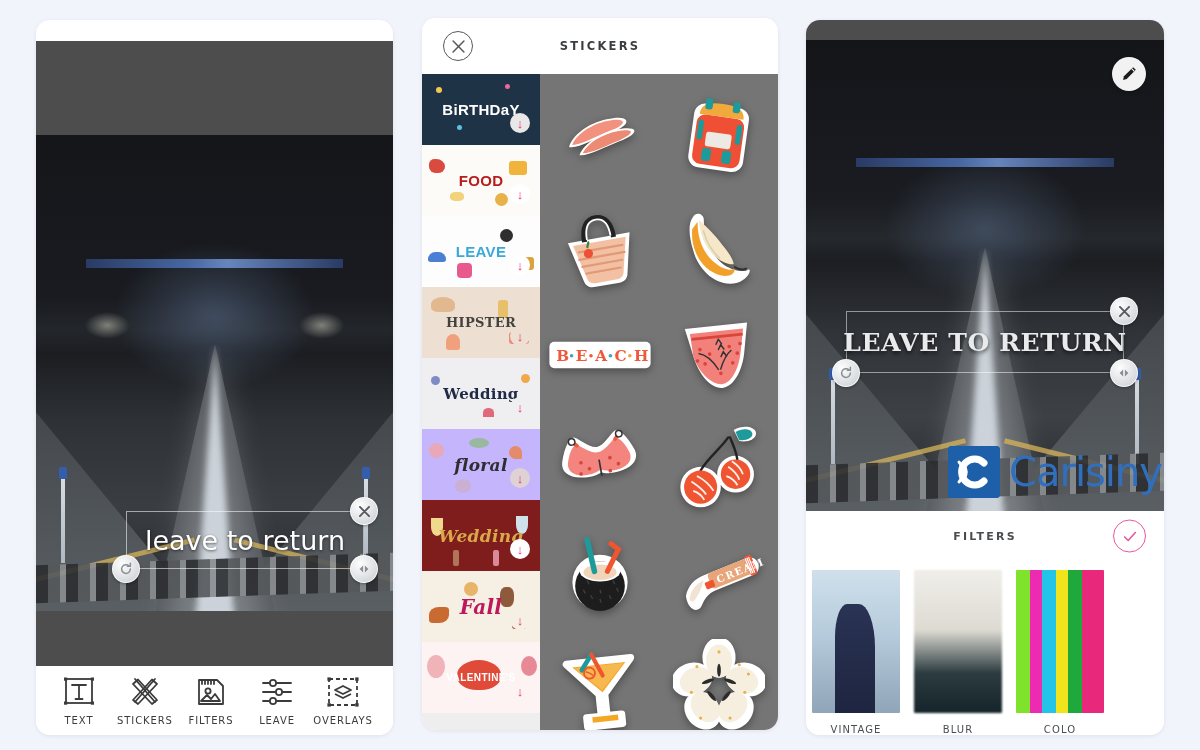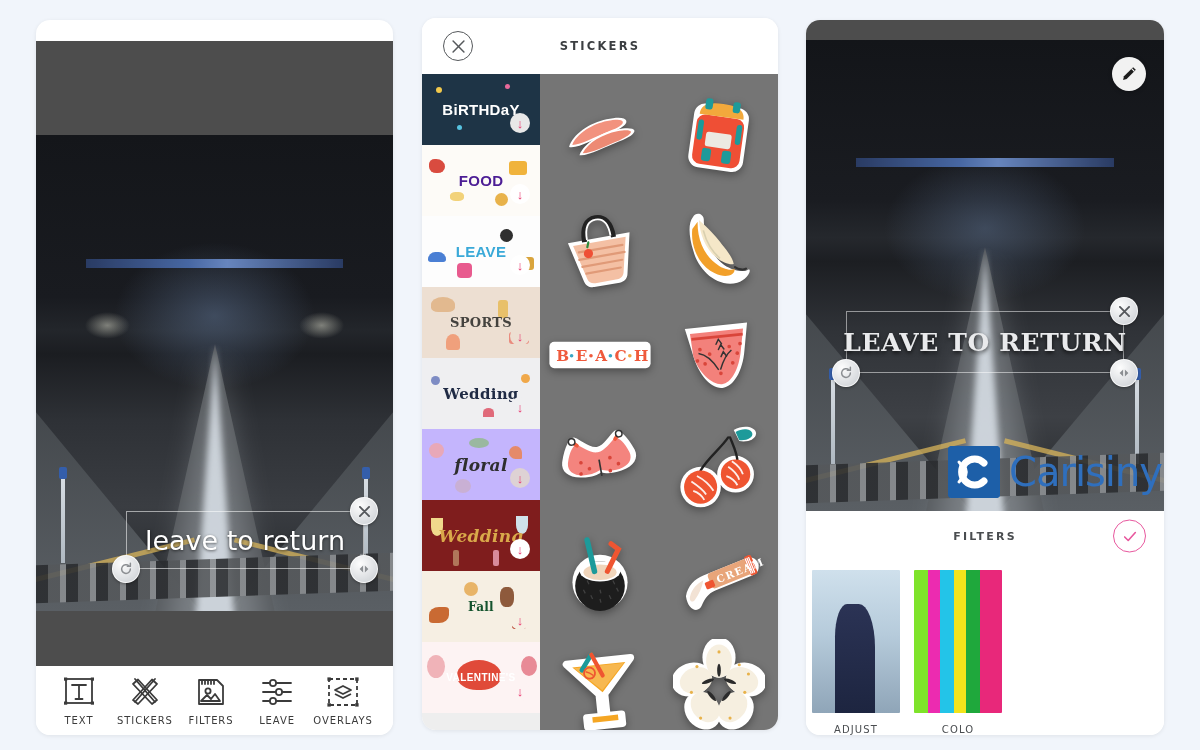--- a/index.html
+++ b/index.html
@@ -369,41 +369,41 @@
           <span class="pname" style="color:#fff">BiRTHDaY</span>
           <span class="dl" style="background:#e8e8e8;color:#e8346b">↓</span>
         </div>
         <div class="pack" style="background:#fdfbf7">
           <span class="confetti">
             <i style="left:6%;top:20%;width:16px;height:14px;background:#d94b3f;border-radius:40% 60% 50% 50%"></i>
             <i style="left:74%;top:22%;width:18px;height:14px;background:#f0b33c;border-radius:3px"></i>
             <i style="left:24%;top:66%;width:14px;height:9px;background:#f2d27a;border-radius:40%"></i>
             <i style="left:62%;top:68%;width:13px;height:13px;background:#e8b24a;border-radius:50%"></i>
           </span>
-          <span class="pname" style="color:#4c1d95">FOOD</span>
+          <span class="pname" style="color:#b91c1c">FOOD</span>
           <span class="dl" style="background:#fff;color:#e8346b">↓</span>
         </div>
         <div class="pack" style="background:#fdfdfd">
           <span class="confetti">
             <i style="left:5%;top:50%;width:18px;height:10px;background:#4a7fd4;border-radius:8px 8px 3px 3px"></i>
             <i style="left:66%;top:18%;width:13px;height:13px;background:#2f2f2f;border-radius:50%"></i>
             <i style="left:30%;top:66%;width:15px;height:15px;background:#e85a8e;border-radius:4px"></i>
             <i style="left:86%;top:58%;width:11px;height:13px;background:#d9a43c;border-radius:3px"></i>
           </span>
           <span class="pname" style="color:#3aa9d8">LEAVE</span>
           <span class="dl" style="background:#fff;color:#e8346b">↓</span>
         </div>
         <div class="pack" style="background:#eddfd2">
           <span class="confetti">
             <i style="left:8%;top:14%;width:24px;height:15px;background:#e2b98f;border-radius:50% 50% 30% 30%"></i>
             <i style="left:64%;top:18%;width:10px;height:18px;background:#e8c06a;border-radius:3px"></i>
             <i style="left:20%;top:66%;width:14px;height:16px;background:#f0a07c;border-radius:50% 50% 20% 20%"></i>
             <i style="left:74%;top:64%;width:20px;height:12px;background:#e98b7e;border-radius:3px"></i>
           </span>
-          <span class="pname" style="color:#44423e;font-family:'DejaVu Serif',serif;font-size:13px">SPORTS</span>
+          <span class="pname" style="color:#44423e;font-family:'DejaVu Serif',serif;font-size:13px">HIPSTER</span>
           <span class="dl" style="background:#eddfd2;color:#e8346b">↓</span>
         </div>
         <div class="pack" style="background:#efeff1">
           <span class="confetti">
             <i style="left:8%;top:26%;width:9px;height:9px;background:#7e8cc4"></i>
             <i style="left:52%;top:70%;width:11px;height:9px;background:#e06a7a;border-radius:50% 50% 0 0"></i>
             <i style="left:84%;top:22%;width:9px;height:9px;background:#f0a84a;border-radius:50%"></i>
           </span>
           <span class="pname" style="color:#1f2a44;font-family:'DejaVu Serif',serif">Wedding</span>
           <span class="dl" style="background:#efeff1;color:#e8346b">↓</span>
@@ -428,21 +428,21 @@
           <span class="pname" style="color:#d9a84a;font-family:'DejaVu Serif',serif;font-style:italic;font-size:17px">Wedding</span>
           <span class="dl" style="background:#fff;color:#e8346b">↓</span>
         </div>
         <div class="pack" style="background:#f6efe3">
           <span class="confetti">
             <i style="left:6%;top:50%;width:20px;height:16px;background:#c96a33;border-radius:50% 20% 50% 20%"></i>
             <i style="left:36%;top:16%;width:14px;height:14px;background:#e8b468;border-radius:50%"></i>
             <i style="left:66%;top:22%;width:14px;height:20px;background:#8e5a3c;border-radius:40%"></i>
             <i style="left:76%;top:66%;width:14px;height:11px;background:#b8432e;border-radius:3px"></i>
           </span>
-          <span class="pname" style="color:#14532d;font-family:'DejaVu Serif',serif;font-size:12px">Fall</span>
+          <span class="pname" style="color:#be185d;font-family:'DejaVu Serif',serif;font-style:italic;font-size:20px">Fall</span>
           <span class="dl" style="background:#f6efe3;color:#e8346b">↓</span>
         </div>
         <div class="pack" style="background:#fdf3f3">
           <span class="confetti">
             <i style="left:4%;top:18%;width:18px;height:23px;background:#f0b3b8;border-radius:50%"></i>
             <i style="left:30%;top:26%;width:44px;height:30px;background:#e04a39;border-radius:50% 50% 45% 45%"></i>
             <i style="left:84%;top:20%;width:16px;height:20px;background:#e88a96;border-radius:50%"></i>
           </span>
           <span class="pname" style="color:#fff;font-size:10px;letter-spacing:.4px">VALENTINE'S</span>
           <span class="dl" style="background:#fdf3f3;color:#e8346b">↓</span>
@@ -729,21 +729,25 @@
       <div class="confirm-btn">
         <svg width="16" height="16" viewBox="0 0 18 18">
             <path d="M3 9.5l4 4 8-9" stroke="#e8589e" stroke-width="1.8" fill="none" stroke-linecap="round" stroke-linejoin="round"></path>
           </svg>
       </div>
     </div>
 
     <div class="filter-strip">
       <div class="fcell">
         <div class="fthumb th-hipster"></div>
-        <span class="fname">ADJUST</span>
+        <span class="fname">VINTAGE</span>
+      </div>
+      <div class="fcell">
+        <div class="fthumb th-blur"></div>
+        <span class="fname">BLUR</span>
       </div>
       <div class="fcell">
         <div class="fthumb th-color"></div>
         <span class="fname">COLO</span>
       </div>
     </div>
   </div>
 
 </div>
 

